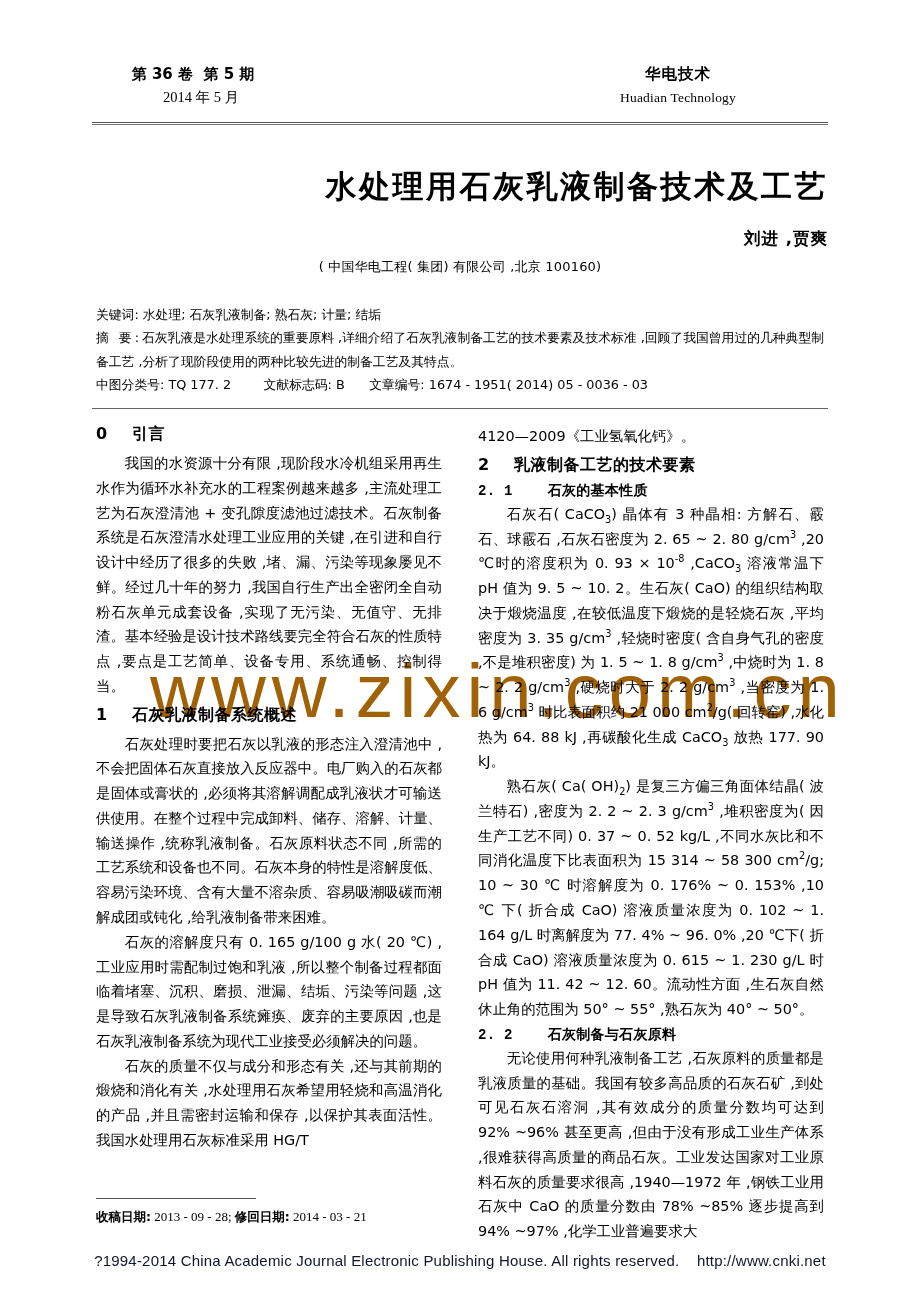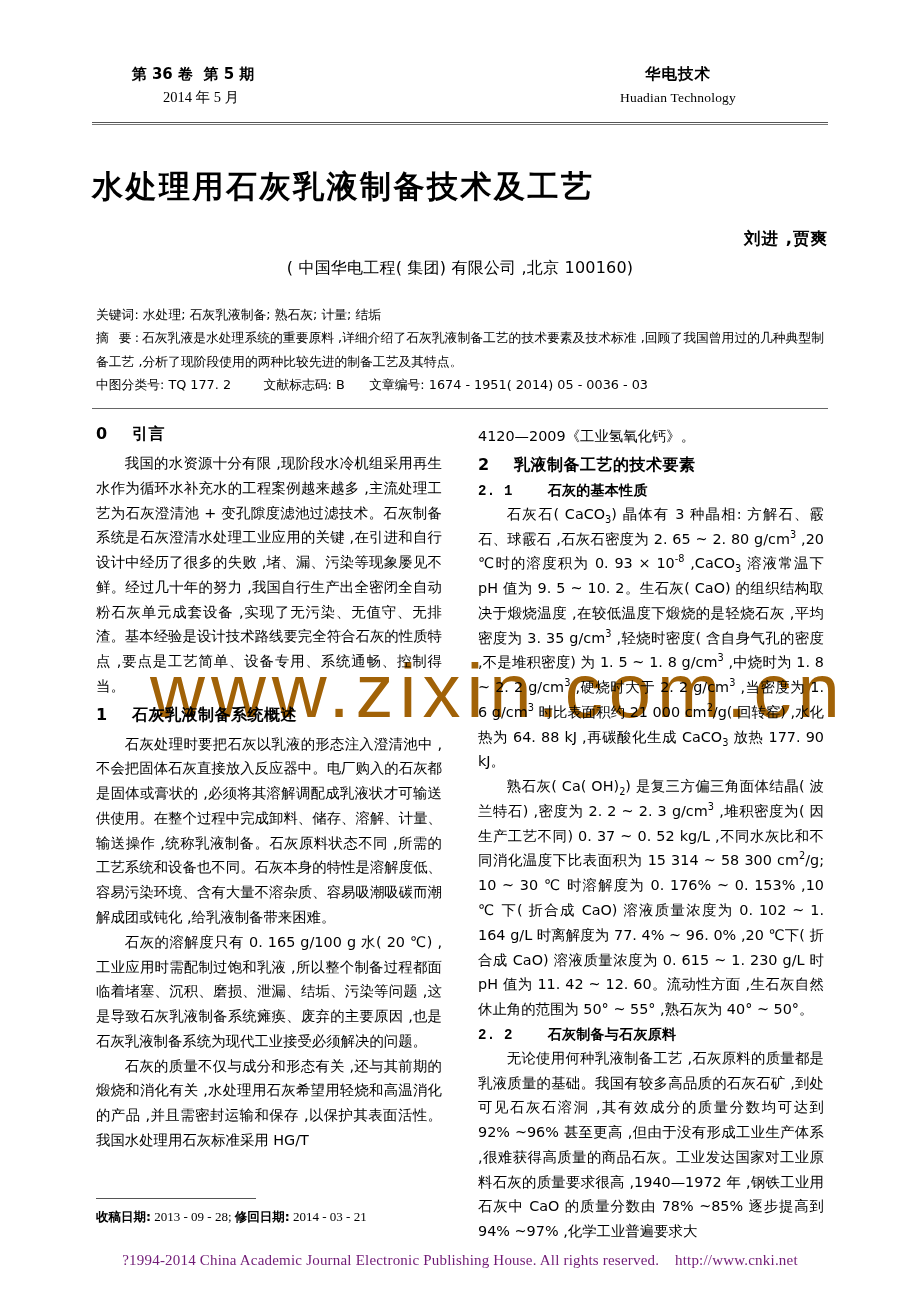--- a/index.html
+++ b/index.html
@@ -81,21 +81,21 @@
     height: 3px;
     box-sizing: border-box;
   }
 
   
   .title {
     position: absolute;
     left: 92px;
     top: 166px;
     width: 736px;
-    text-align: left;
+    text-align: right;
     font-family: "DejaVu Sans", sans-serif;
     font-size: 31px;
     font-weight: bold;
     letter-spacing: 2.5px;
   }
   .authors {
     position: absolute;
     left: 92px;
     top: 228px;
     width: 736px;
@@ -105,21 +105,21 @@
     font-weight: bold;
     letter-spacing: 1px;
   }
   .affiliation {
     position: absolute;
     left: 92px;
     top: 258px;
     width: 736px;
     text-align: center;
     font-family: "DejaVu Sans", sans-serif;
-    font-size: 16px;
+    font-size: 13px;
     letter-spacing: .2px;
   }
 
   
   .abstract-block {
     position: absolute;
     left: 96px;
     top: 303px;
     width: 728px;
     font-family: "DejaVu Sans", sans-serif;
@@ -200,23 +200,23 @@
     font-weight: bold;
   }
 
   
   .cnki {
     position: absolute;
     left: 0;
     top: 1252px;
     width: 920px;
     text-align: center;
-    font-family: Liberation Serif, serif;
+    font-family: Liberation Sans, sans-serif;
     font-size: 15px;
-    color: #701a75;
+    color: #0f172a;
     white-space: pre;
     letter-spacing: .2px;
   }
 
   sub, sup {
     font-size: 68%;
     line-height: 0;
   }
 </style>
 </head>

